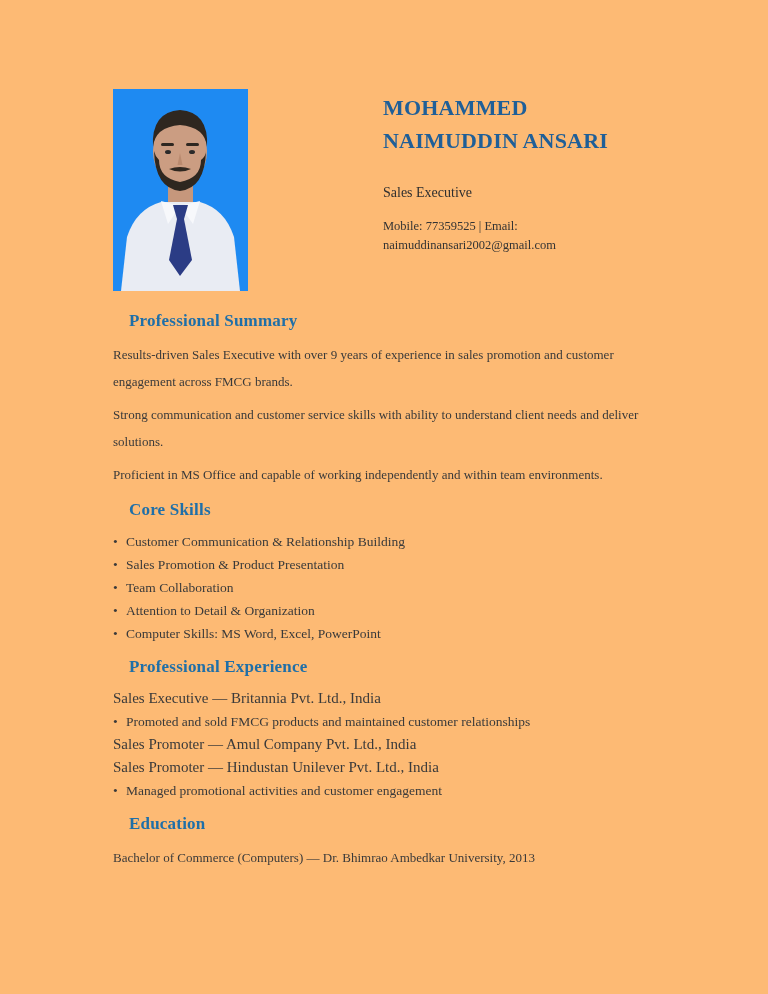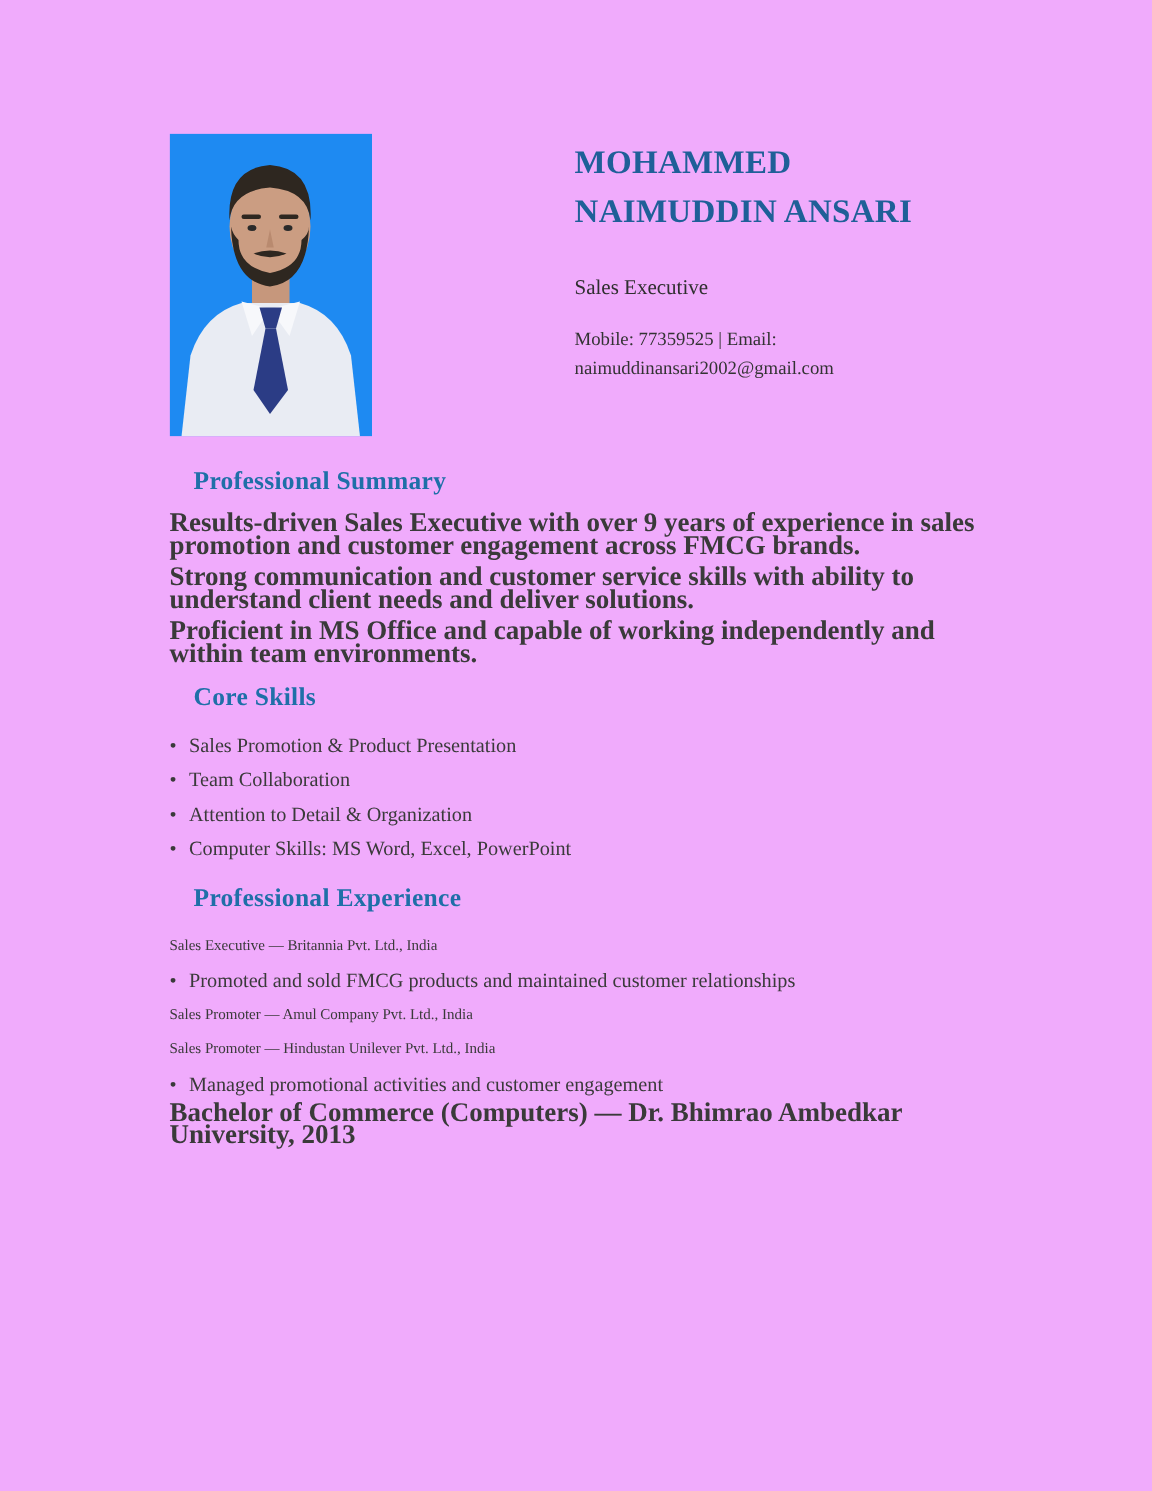--- a/index.html
+++ b/index.html
@@ -12,21 +12,21 @@
     height: 994px;
     font-family: "Liberation Serif", serif;
     color: #3a3a3a;
     overflow: hidden;
   }
   .page {
     box-sizing: border-box;
     width: 768px;
     height: 994px;
     padding: 89px 112px 0 113px;
-    background: #f0abfc;
+    background: #fdba74;
   }
   
   .header {
     display: flex;
     align-items: flex-start;
   }
   .photo-frame {
     width: 135px;
     height: 202px;
     flex: 0 0 auto;
@@ -62,24 +62,23 @@
   h2.section-heading {
     margin: 12px 0 10px 16px;
     font-size: 17px;
     font-weight: bold;
     color: #1f6fa8;
     letter-spacing: 0.2px;
   }
   h2.section-heading.first { margin-top: 20px; }
   p.body-text {
     margin: 0 0 6px 0;
-    font-size: 18px;
-    line-height: 15px;
+    font-size: 13px;
+    line-height: 27px;
     max-width: 545px;
-    font-weight: bold;
   }
   ul.bullet-list {
     list-style: none;
     margin: 0;
     padding: 0;
     font-size: 13.5px;
   }
   ul.bullet-list li {
     line-height: 23px;
     padding-left: 13px;
@@ -88,21 +87,21 @@
   ul.bullet-list li::before {
     content: "\2022";
     position: absolute;
     left: 0;
     color: #3a3a3a;
   }
   .experience-block { font-size: 13.5px; }
   .role-line {
     margin: 0;
     line-height: 23px;
-    font-size: 10px;
+    font-size: 15px;
   }
   .exp-bullet {
     margin: 0;
     line-height: 23px;
     padding-left: 13px;
     position: relative;
     font-size: 13.5px;
   }
   .exp-bullet::before {
     content: "\2022";
@@ -158,30 +157,32 @@
     </div>
   </div>
 
   <h2 class="section-heading first">Professional Summary</h2>
   <p class="body-text">Results-driven Sales Executive with over 9 years of experience in sales promotion and customer engagement across FMCG brands.</p>
   <p class="body-text">Strong communication and customer service skills with ability to understand client needs and deliver solutions.</p>
   <p class="body-text">Proficient in MS Office and capable of working independently and within team environments.</p>
 
   <h2 class="section-heading">Core Skills</h2>
   <ul class="bullet-list">
+    <li>Customer Communication &amp; Relationship Building</li>
     <li>Sales Promotion &amp; Product Presentation</li>
     <li>Team Collaboration</li>
     <li>Attention to Detail &amp; Organization</li>
     <li>Computer Skills: MS Word, Excel, PowerPoint</li>
   </ul>
 
   <h2 class="section-heading">Professional Experience</h2>
   <div class="experience-block">
     <p class="role-line">Sales Executive — Britannia Pvt. Ltd., India</p>
     <p class="exp-bullet">Promoted and sold FMCG products and maintained customer relationships</p>
     <p class="role-line">Sales Promoter — Amul Company Pvt. Ltd., India</p>
     <p class="role-line">Sales Promoter — Hindustan Unilever Pvt. Ltd., India</p>
     <p class="exp-bullet">Managed promotional activities and customer engagement</p>
   </div>
 
+  <h2 class="section-heading">Education</h2>
   <p class="body-text">Bachelor of Commerce (Computers) — Dr. Bhimrao Ambedkar University, 2013</p>
 
 </div>
 
 </body></html>

